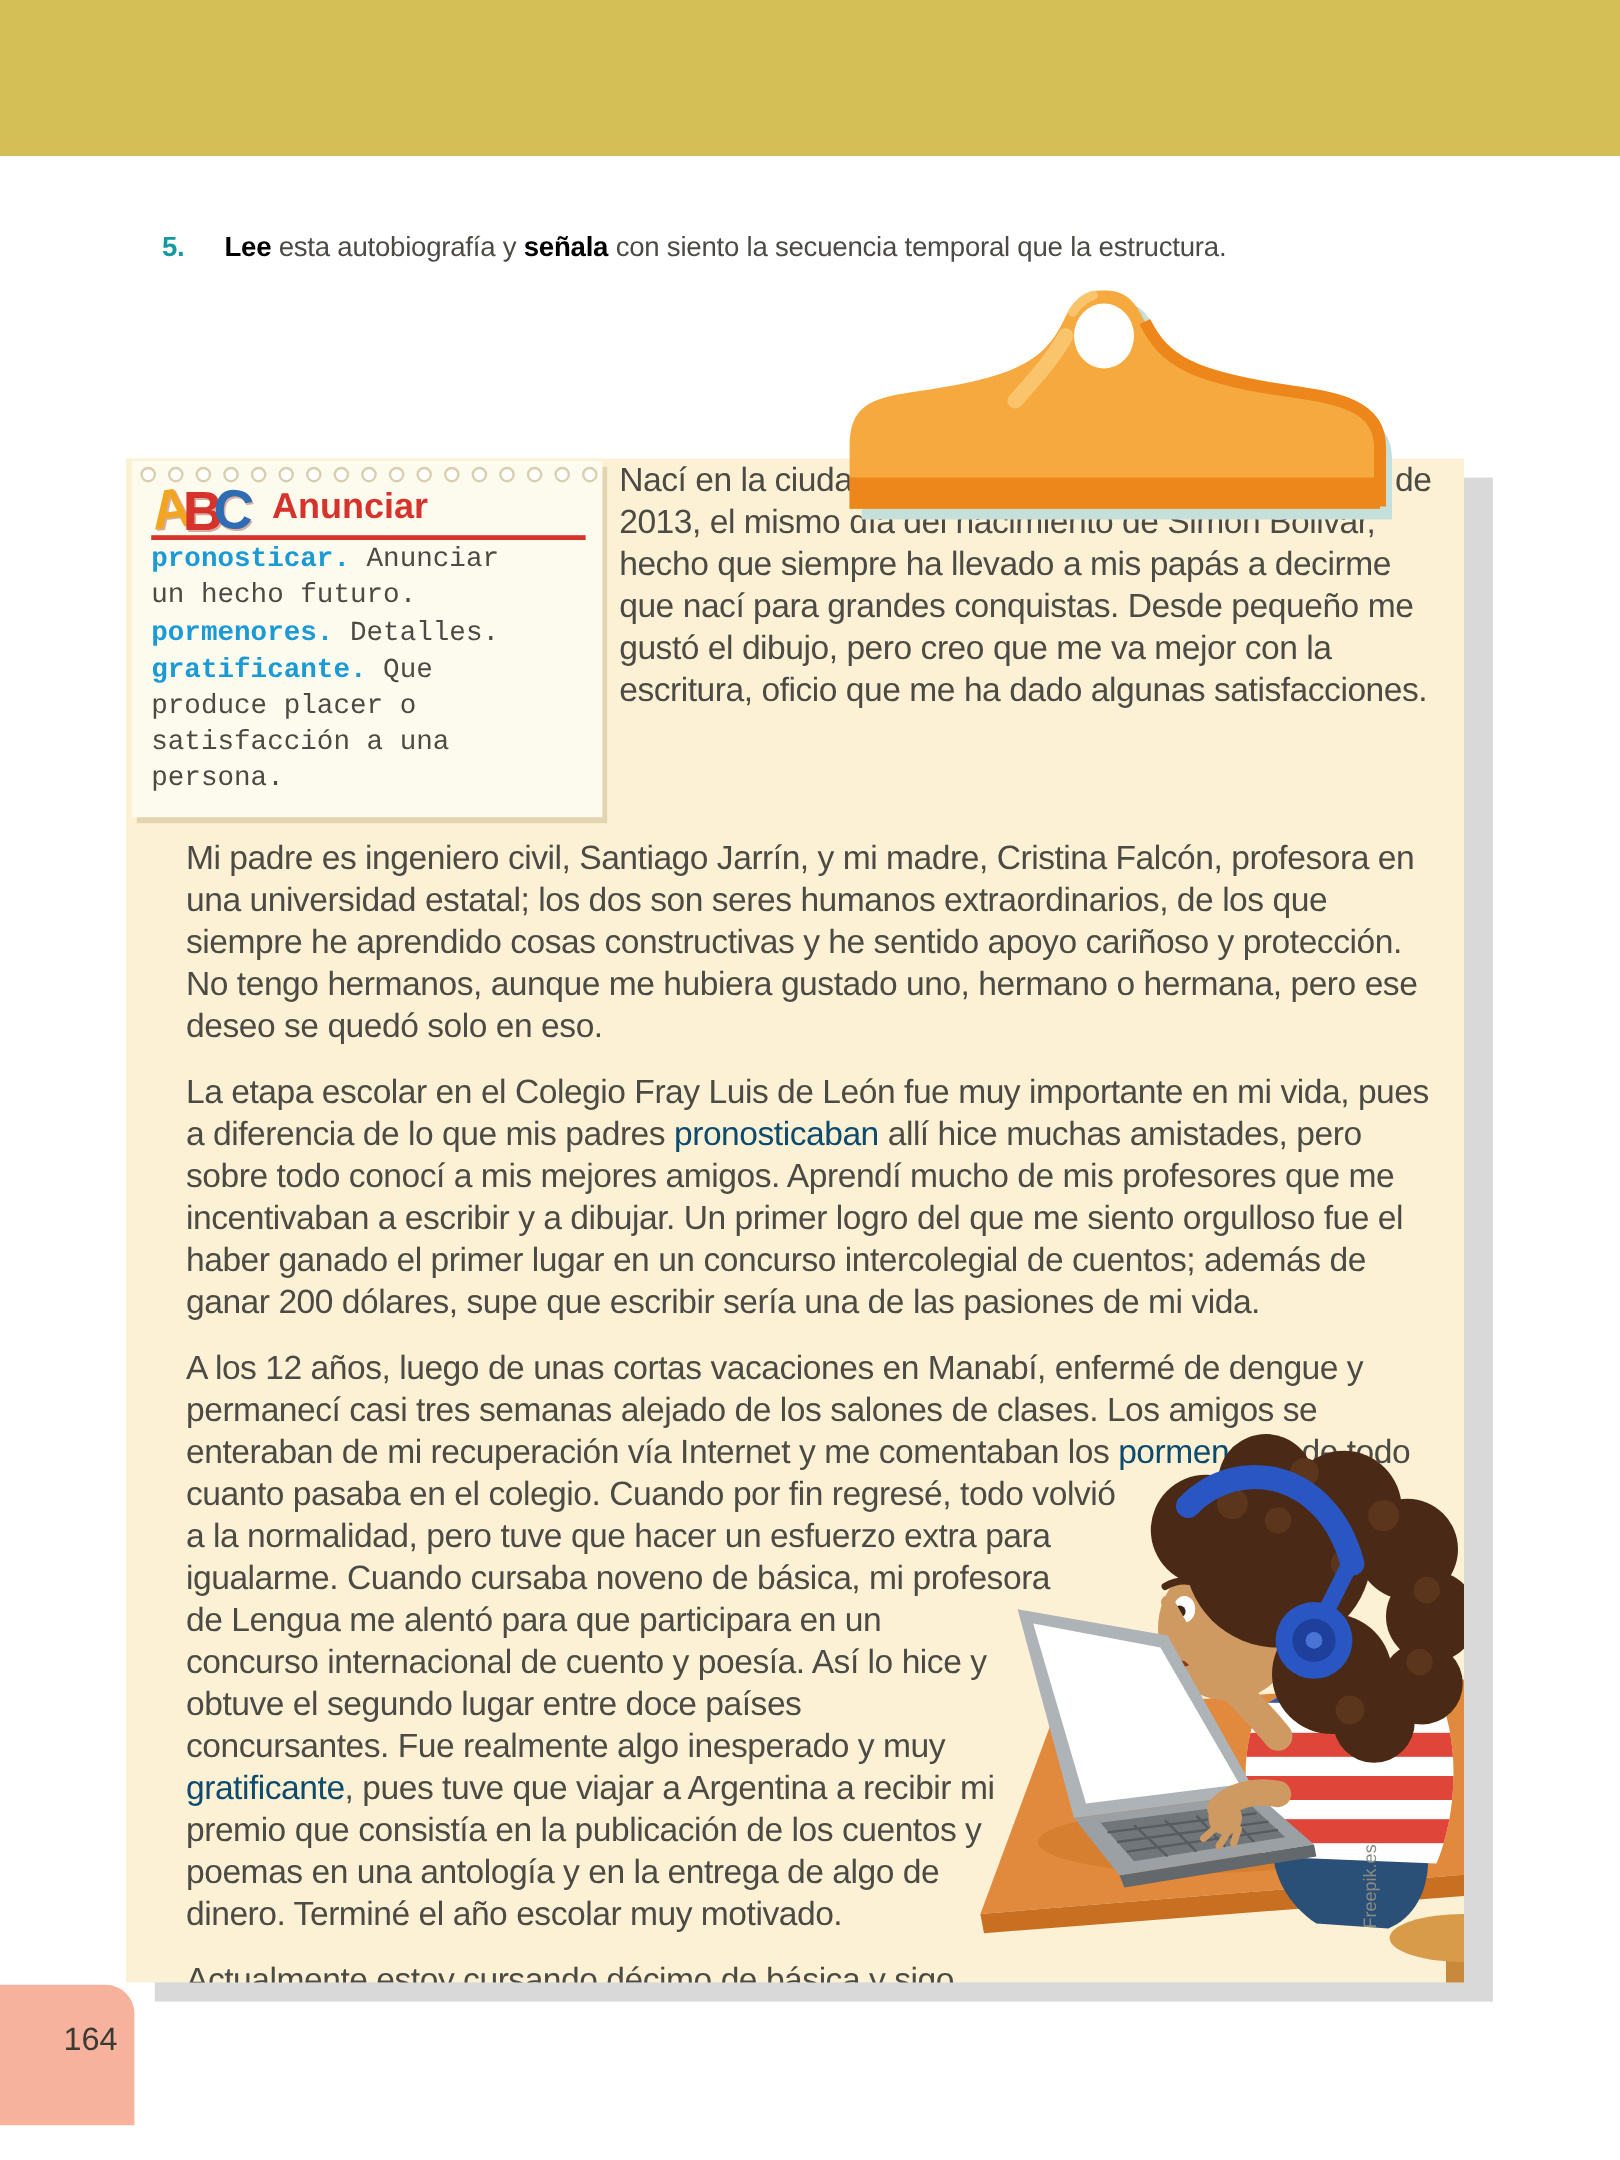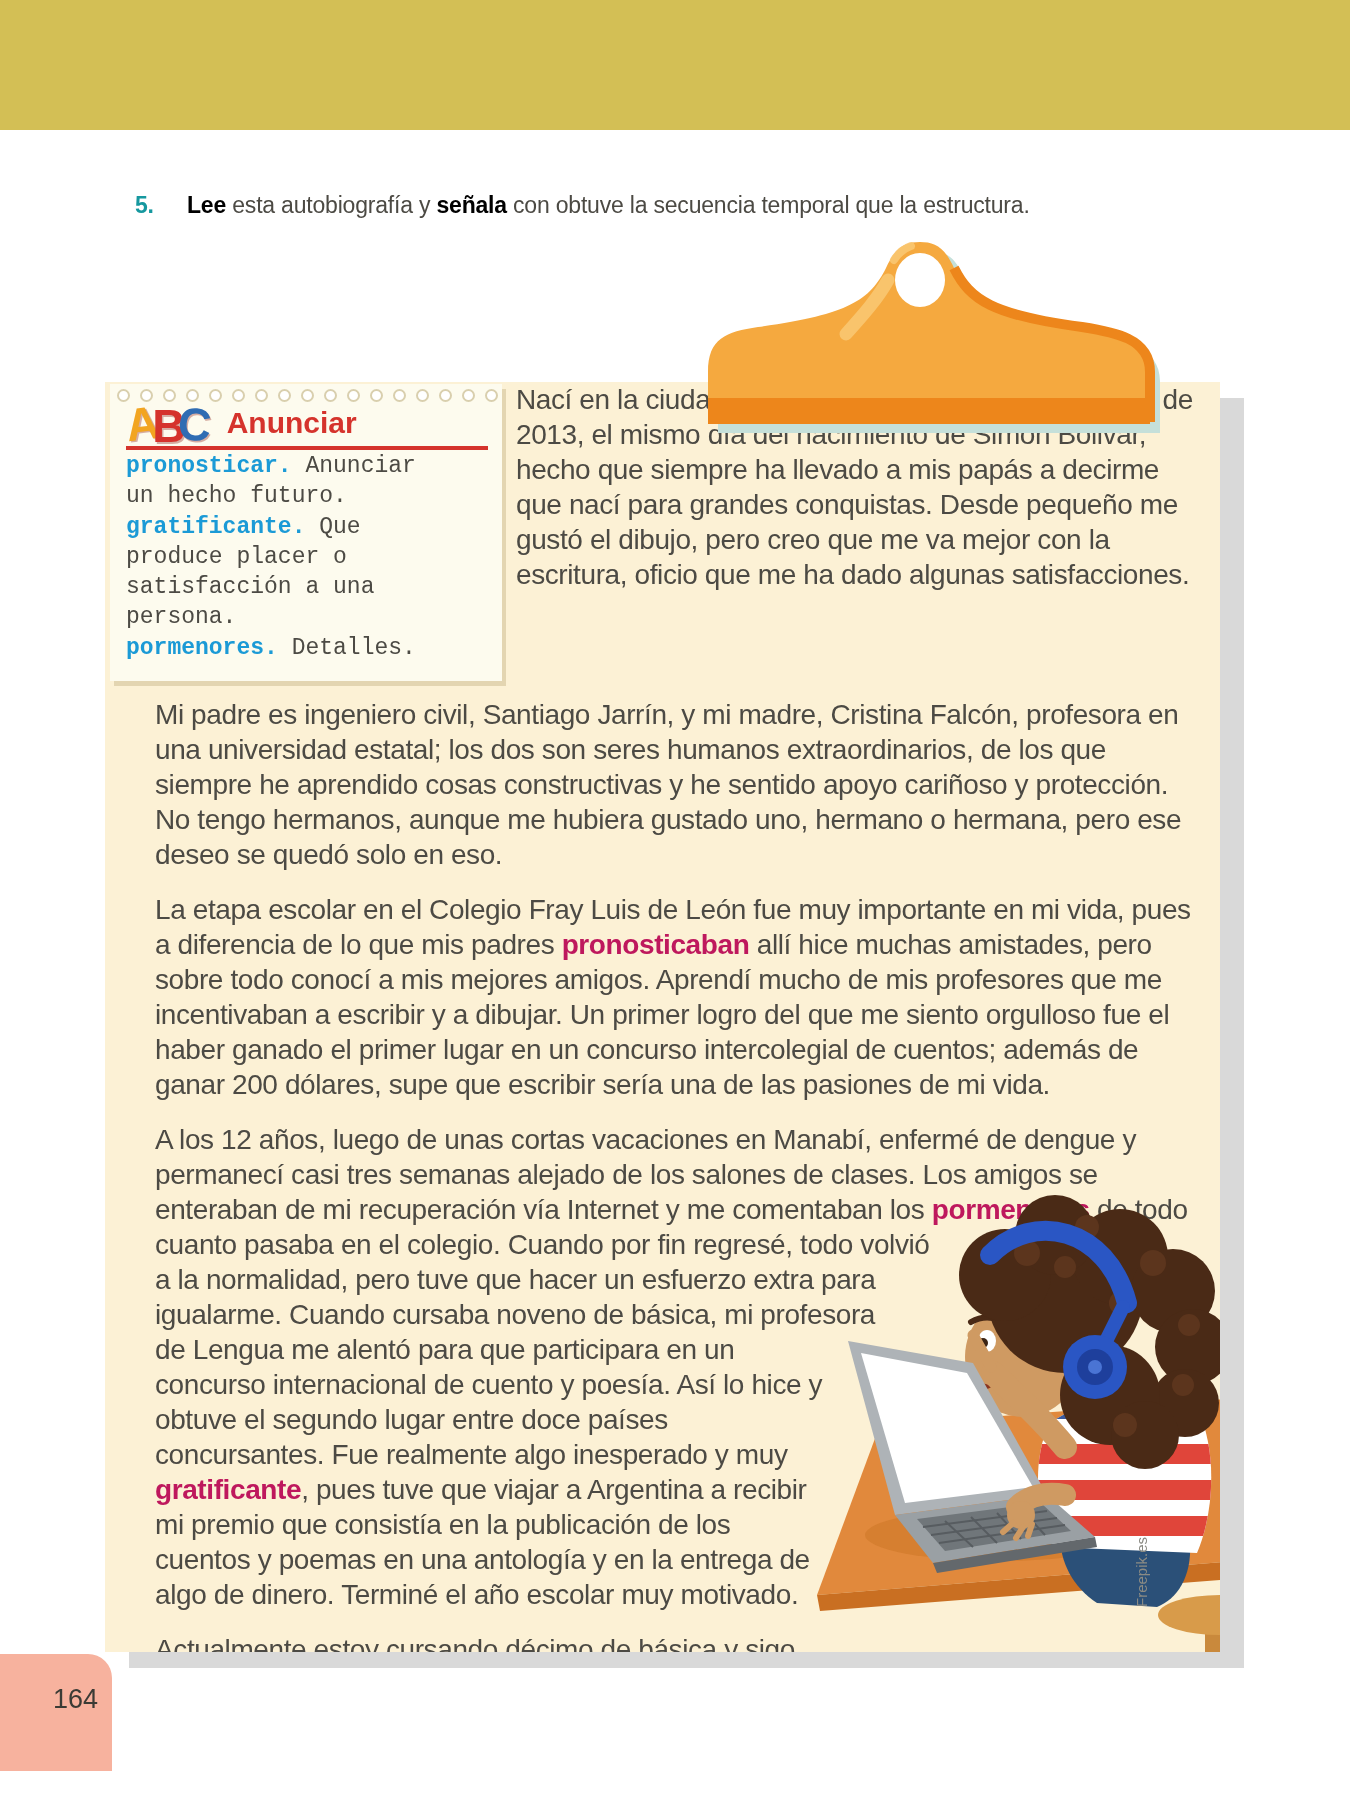--- a/index.html
+++ b/index.html
@@ -37,21 +37,21 @@
   .abc .l0{transform:rotate(-7deg);}
   .abc .l1{transform:translateY(2px);}
   .abc .l2{transform:rotate(5deg);}
   .glosario{color:#d5332c;font-weight:bold;font-size:30px;padding-bottom:4px;}
   .note-entry{padding:1px 70px 0 16px;font-size:23px;line-height:30px;font-family:Liberation Mono, monospace;}
   .note-entry .term{color:#1b9ad6;font-weight:bold;}
 
   
   .reading-title{margin:52px 0 14px 0;text-align:center;font-size:31px;font-weight:bold;color:#8d2d9c;letter-spacing:.3px;}
   .para{font-size:28px;line-height:35px;margin:0 0 20px 0;letter-spacing:-.4px;}
-  .para .hl{color:#be185d;font-weight:bold;}
+  .para .hl{color:#0c4a6e;}
   #paras-mid{clear:left;}
   .illu-spacer{
     float:right;width:460px;height:575px;
     shape-outside:polygon(460px 125px,185px 140px,103px 248px,72px 575px,460px 575px);
   }
   .kid{position:absolute;left:660px;top:713px;width:570px;height:570px;}
 
   
   .page-tab{
     position:absolute;left:0;top:1654px;width:112px;height:117px;background:#f7b29e;
@@ -59,21 +59,21 @@
     display:flex;justify-content:flex-end;font-size:27px;color:#3b3b35;z-index:3;
   }
 </style>
 </head>
 <body>
 
 <div class="top-band"></div>
 
 <div class="instruction">
   <span class="num">5.</span>
-  <span><span class="b">Lee</span><span> esta autobiografía y </span><span class="b">señala</span><span> con obtuve la secuencia temporal que la estructura.</span></span>
+  <span><span class="b">Lee</span><span> esta autobiografía y </span><span class="b">señala</span><span> con siento la secuencia temporal que la estructura.</span></span>
 </div>
 
 <svg class="clip" viewBox="0 0 462 196" aria-hidden="true">
   <path d="M10,186 L10,134 C10,100 28,94 60,89 C150,77 172,62 188,30 C198,8 208,4 222,4 C236,4 246,8 256,30 C272,62 294,77 384,89 C416,94 452,100 452,134 L452,186 Z" transform="translate(10,9)" fill="#c5e0da"></path>
   <path d="M10,186 L10,134 C10,100 28,94 60,89 C150,77 172,62 188,30 C198,8 208,4 222,4 C236,4 246,8 256,30 C272,62 294,77 384,89 C416,94 452,100 452,134 L452,186 Z" fill="#f5a93f"></path>
   <path d="M256,30 C272,62 294,77 384,89 C416,94 452,100 452,134 L452,184" fill="none" stroke="#ed861b" stroke-width="10"></path>
   <path d="M10,160 L452,160 L452,186 L10,186 Z" fill="#ed861b"></path>
   <path d="M148,96 C166,76 180,60 190,42" stroke="#f9c771" stroke-width="13" fill="none" stroke-linecap="round" opacity="0.9"></path>
   <path d="M196,22 C201,14 207,10 213,8" stroke="#f9c771" stroke-width="8" fill="none" stroke-linecap="round" opacity="0.9"></path>
   <ellipse cx="222" cy="42" rx="25" ry="27" fill="#ffffff"></ellipse>
@@ -102,24 +102,24 @@
         <span class="hole"></span>
       </div>
     <div class="note-header">
       <span class="abc"><span class="l0" style="color: rgb(242, 165, 33);">A</span><span class="l1" style="color: rgb(213, 51, 44);">B</span><span class="l2" style="color: rgb(47, 108, 179);">C</span></span>
       <span class="glosario">Anunciar</span>
     </div>
     <div class="note-entry">
       <span class="term">pronosticar.</span><span> Anunciar un hecho futuro.</span>
     </div>
     <div class="note-entry">
+      <span class="term">pormenores.</span><span> Detalles.</span>
+    </div>
+    <div class="note-entry">
       <span class="term">gratificante.</span><span> Que produce placer o satisfacción a una persona.</span>
-    </div>
-    <div class="note-entry">
-      <span class="term">pormenores.</span><span> Detalles.</span>
     </div>
   </div>
 
 
   <div id="para-first">
       <p class="para"><span>Nací en la ciudad de Cuenca, Ecuador, un 24 de julio de 2013, el mismo día del nacimiento de Simon Bolivar, hecho que siempre ha llevado a mis papás a decirme que nací para grandes conquistas. Desde pequeño me gustó el dibujo, pero creo que me va mejor con la escritura, oficio que me ha dado algunas satisfacciones.</span></p>
     </div>
   <div id="paras-mid">
       <p class="para"><span>Mi padre es ingeniero civil, Santiago Jarrín, y mi madre, Cristina Falcón, profesora en una universidad estatal; los dos son seres humanos extraordinarios, de los que siempre he aprendido cosas constructivas y he sentido apoyo cariñoso y protección. No tengo hermanos, aunque me hubiera gustado uno, hermano o hermana, pero ese deseo se quedó solo en eso.</span></p>
       <p class="para"><span>La etapa escolar en el Colegio Fray Luis de León fue muy importante en mi vida, pues a diferencia de lo que mis padres </span><span class="hl">pronosticaban</span><span> allí hice muchas amistades, pero sobre todo conocí a mis mejores amigos. Aprendí mucho de mis profesores que me incentivaban a escribir y a dibujar. Un primer logro del que me siento orgulloso fue el haber ganado el primer lugar en un concurso intercolegial de cuentos; además de ganar 200 dólares, supe que escribir sería una de las pasiones de mi vida.</span></p>

